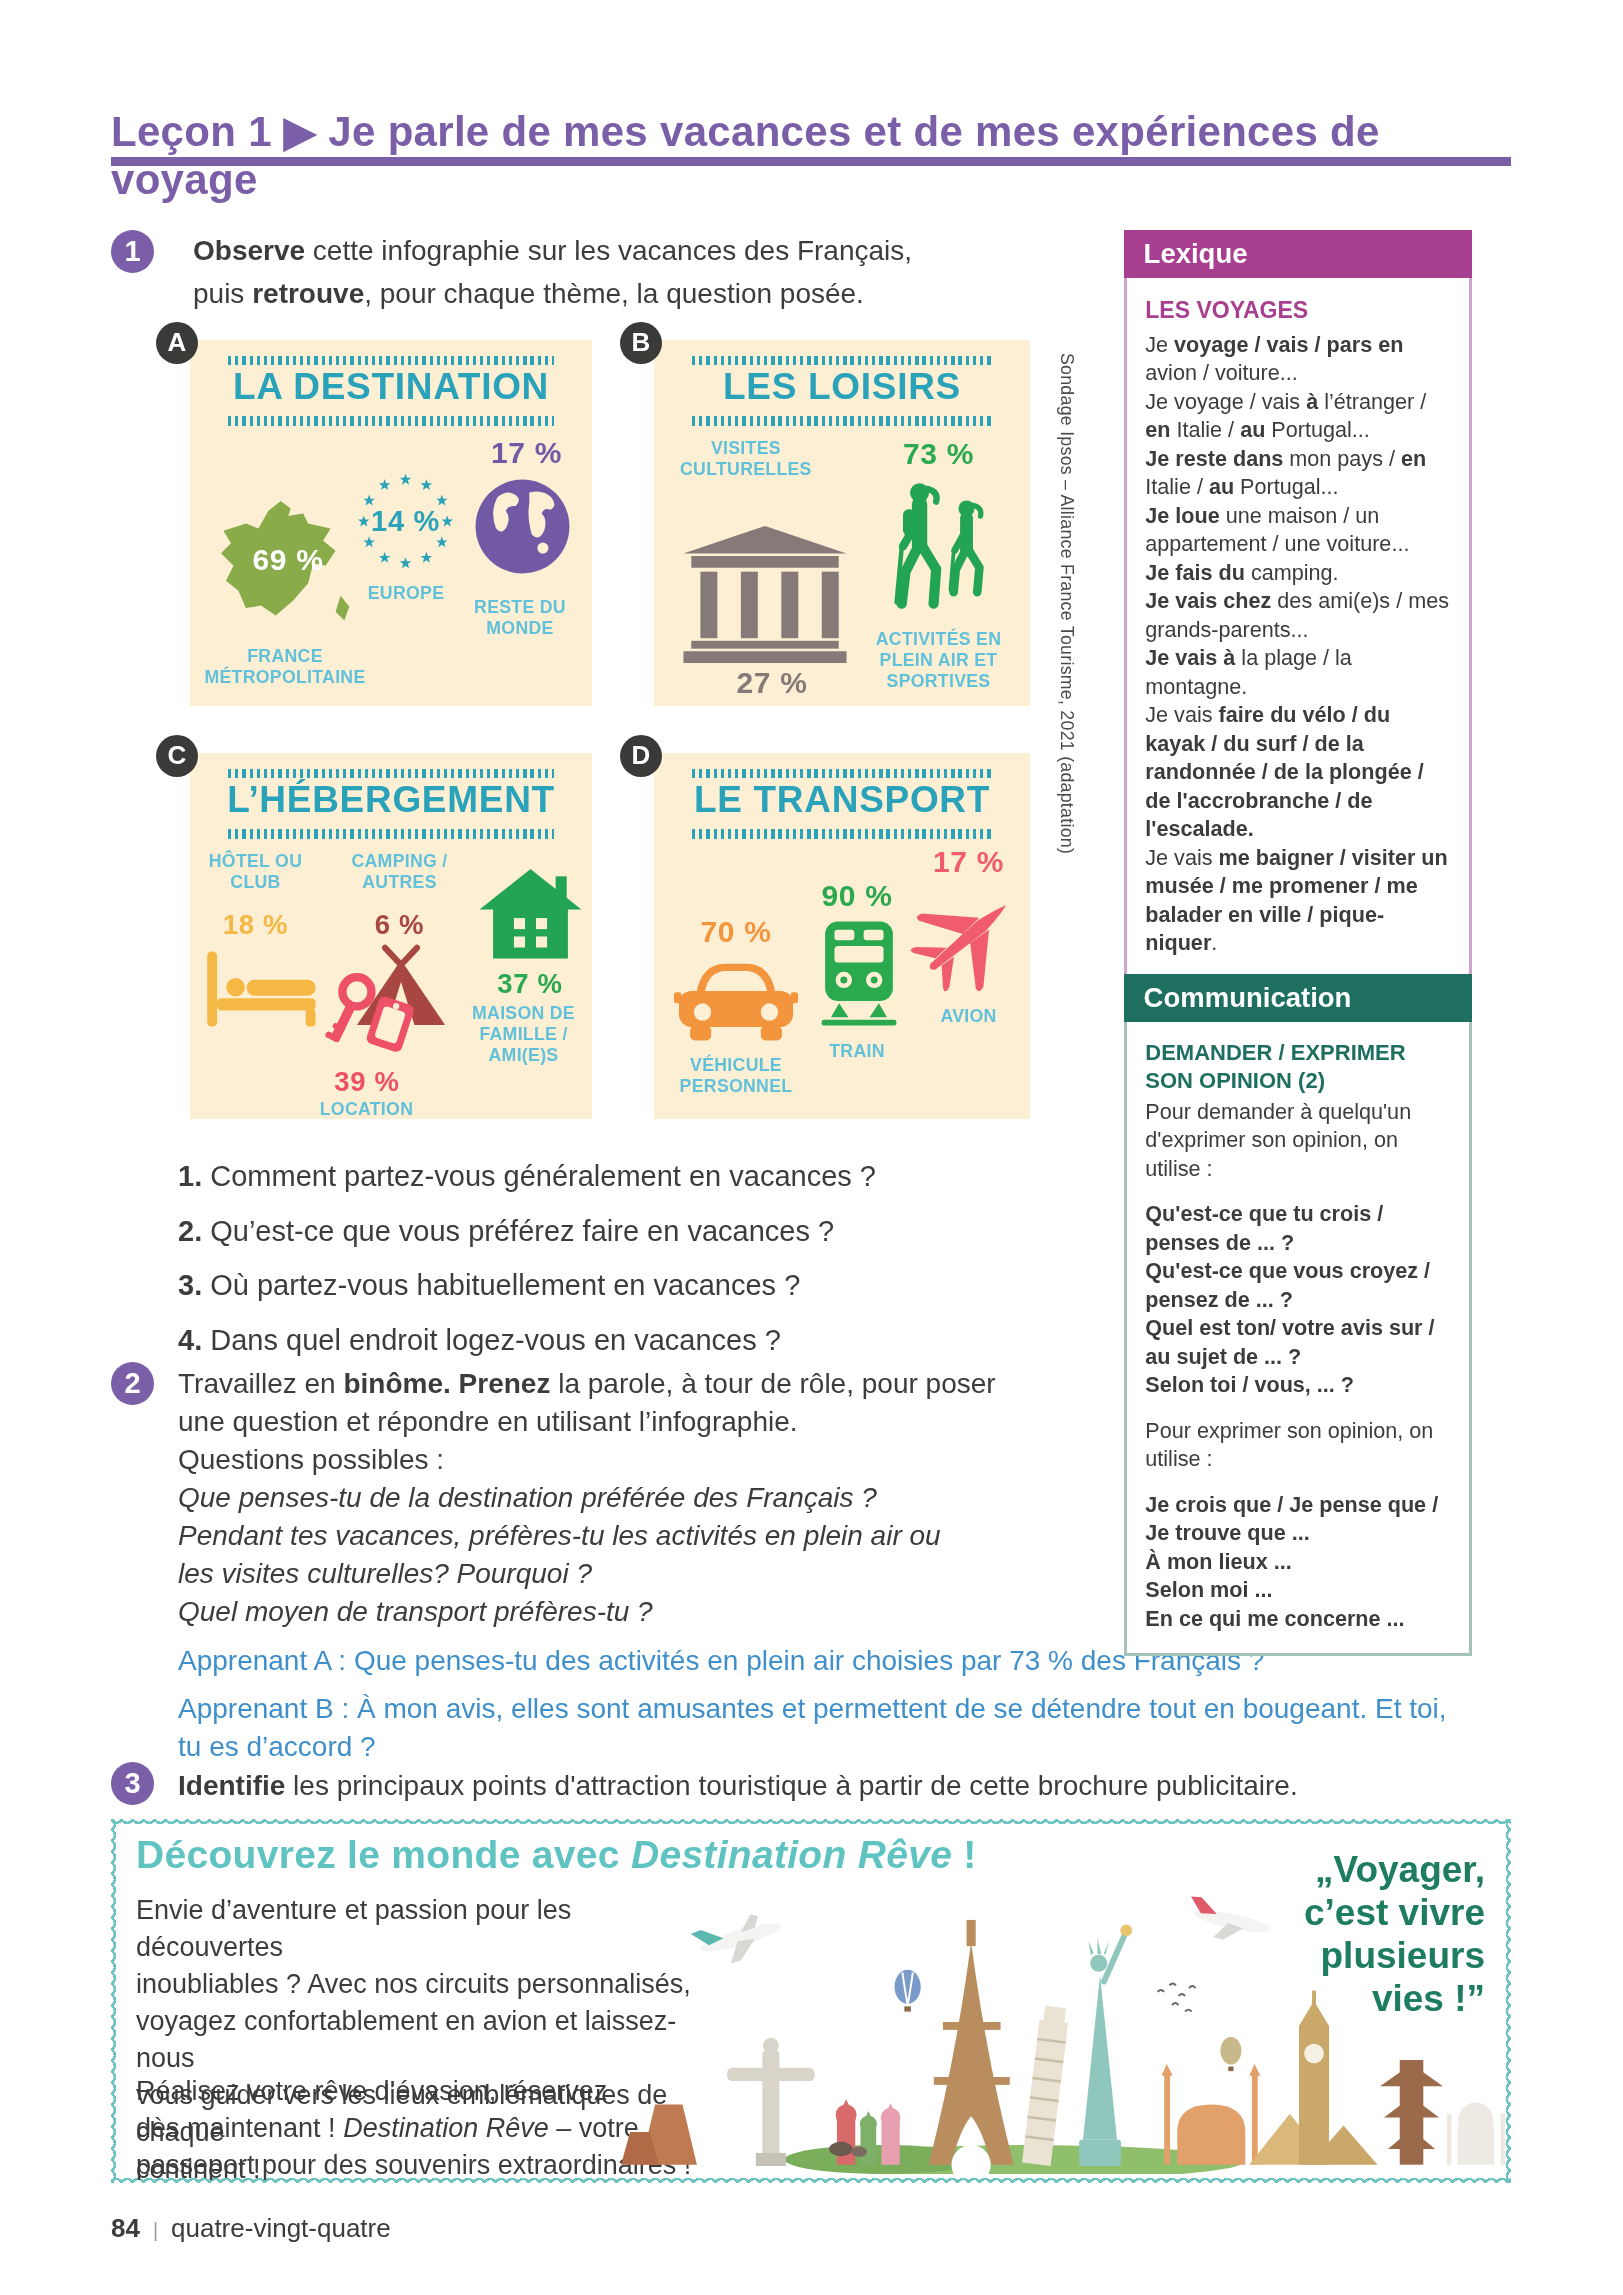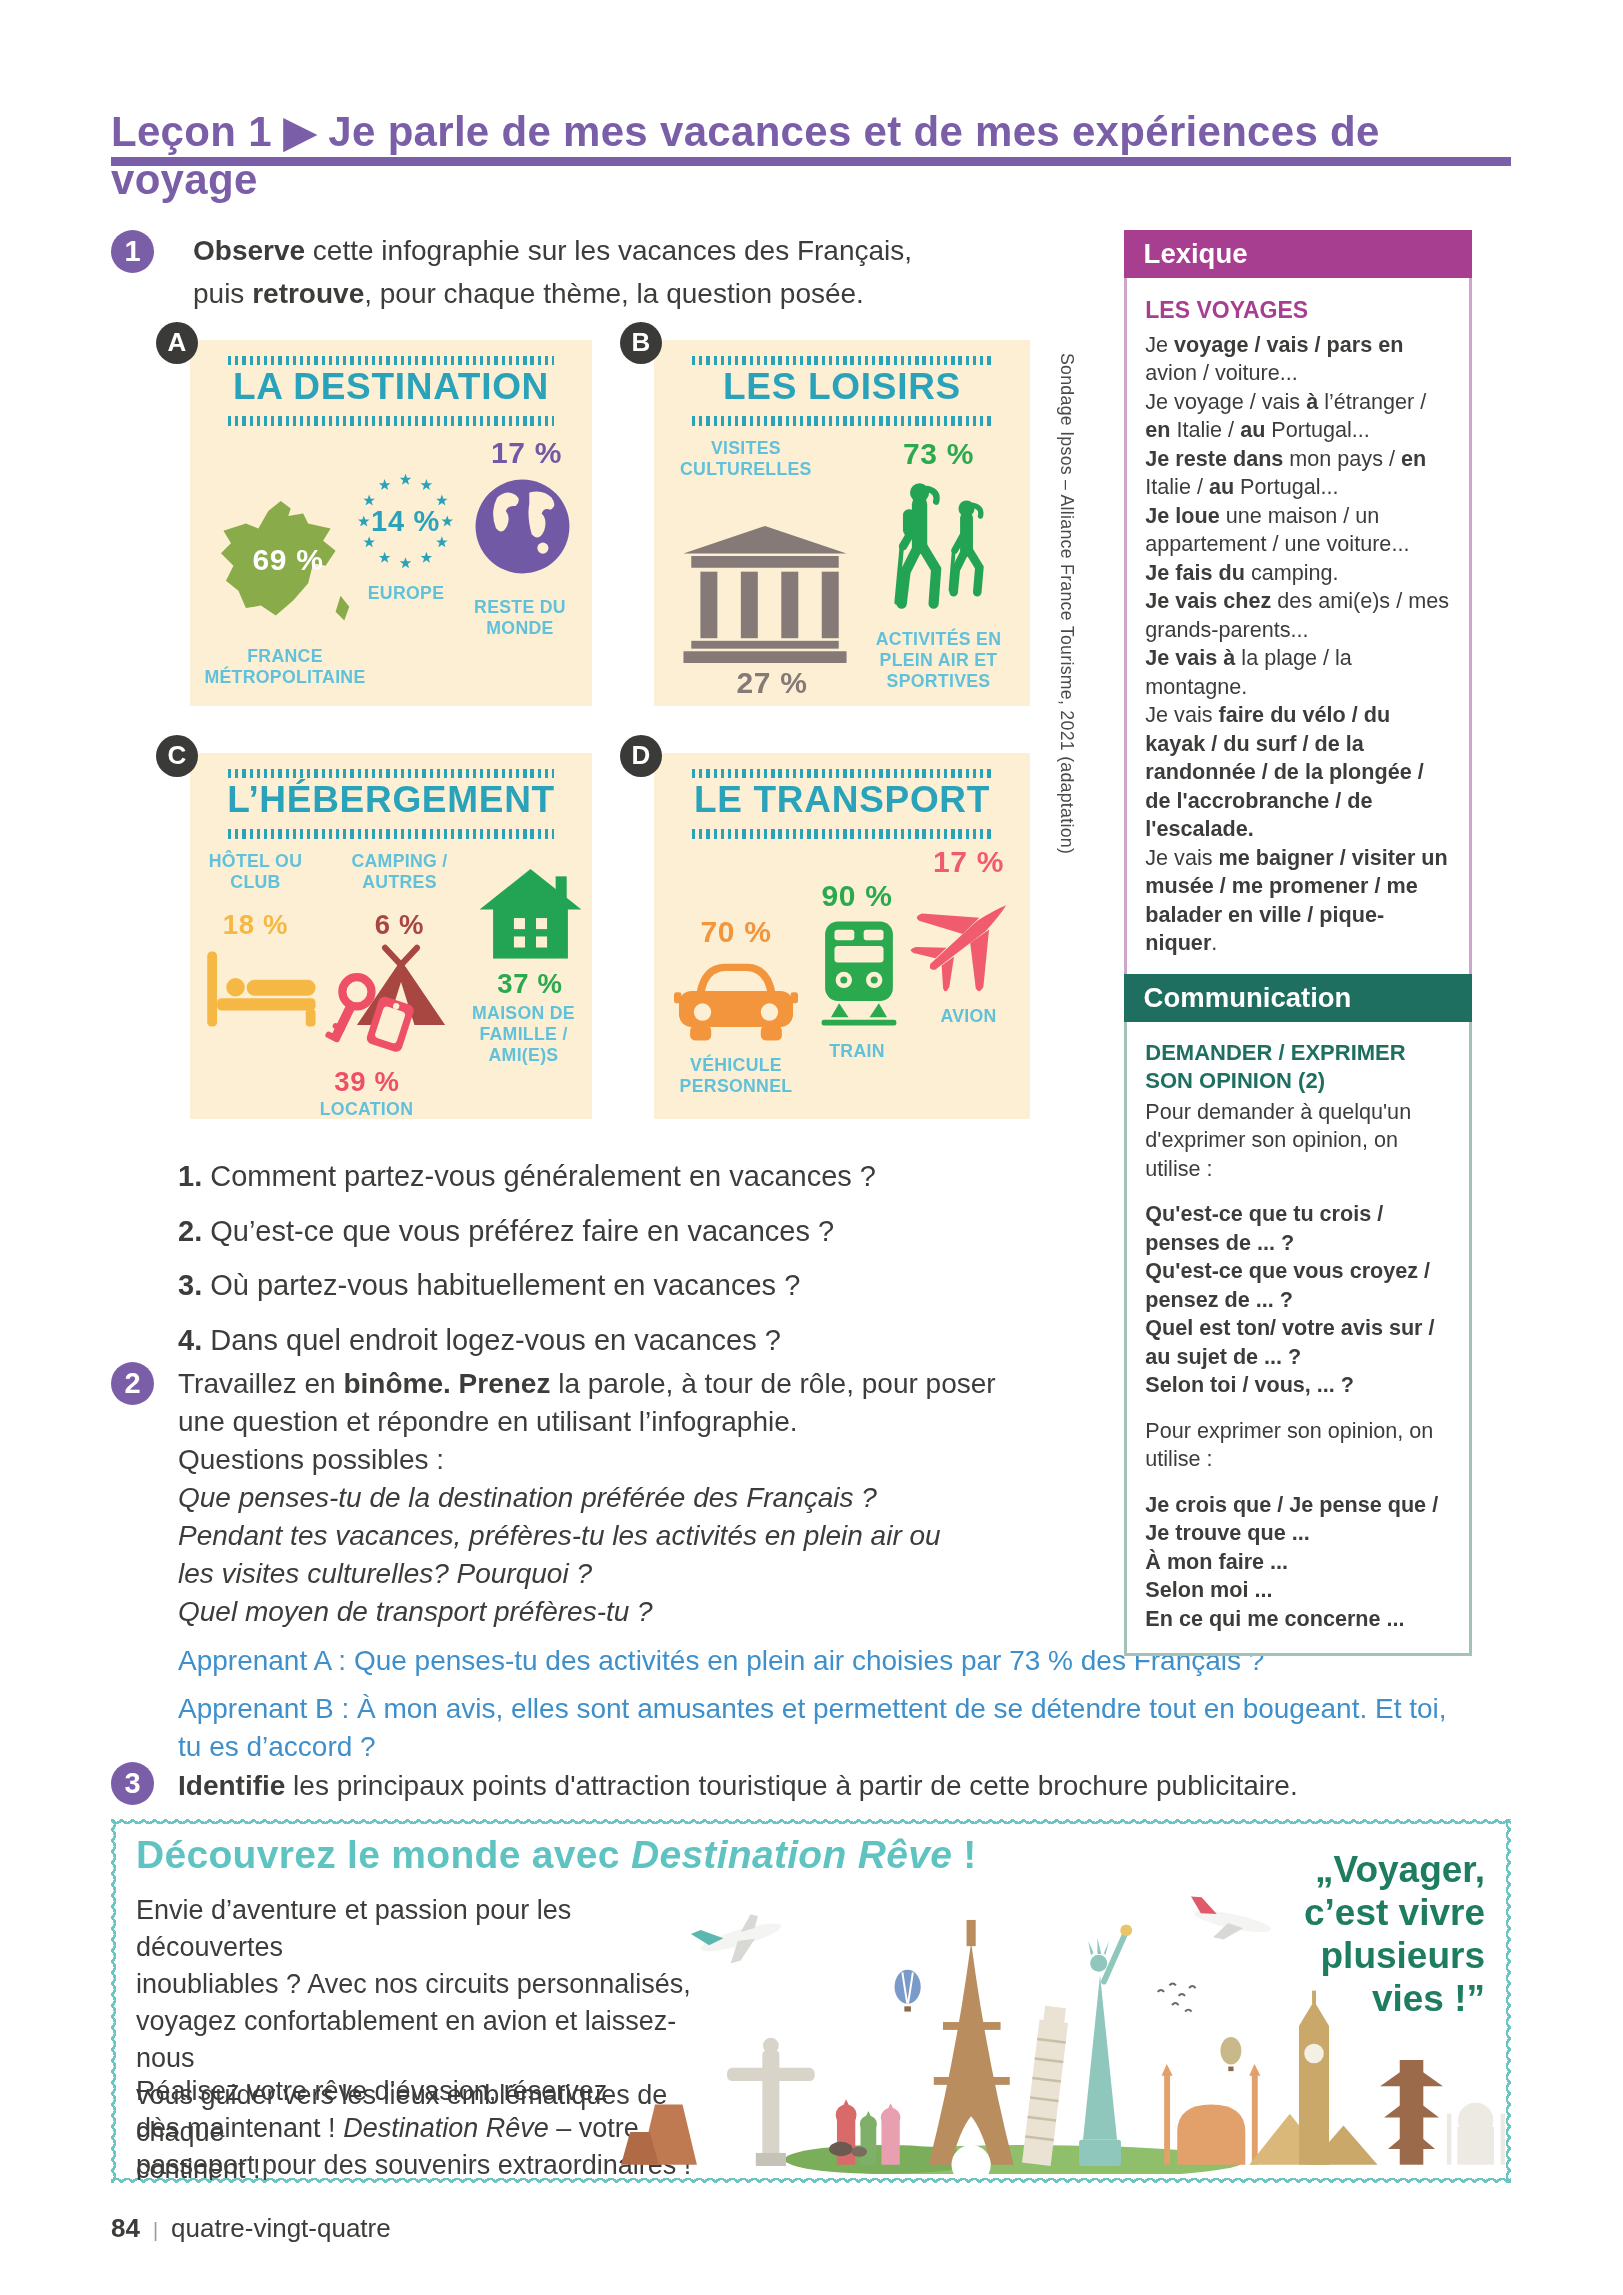--- a/index.html
+++ b/index.html
@@ -369,21 +369,21 @@
     <div class="side-body">
       <div class="comm-heading">DEMANDER / EXPRIMER SON OPINION (2)</div>
       <div>
           <div class="segline"><span>Pour demander à quelqu'un d'exprimer son opinion, on utilise :</span></div>
           <div class="segline gap"><span class="sb">Qu'est-ce que tu crois / penses de ... ?</span></div>
           <div class="segline"><span class="sb">Qu'est-ce que vous croyez / pensez de ... ?</span></div>
           <div class="segline"><span class="sb">Quel est ton/ votre avis sur / au sujet de ... ?</span></div>
           <div class="segline"><span class="sb">Selon toi / vous, ... ?</span></div>
           <div class="segline gap"><span>Pour exprimer son opinion, on utilise :</span></div>
           <div class="segline gap"><span class="sb">Je crois que / Je pense que / Je trouve que ...</span></div>
-          <div class="segline"><span class="sb">À mon faire ...</span></div>
+          <div class="segline"><span class="sb">À mon lieux ...</span></div>
           <div class="segline"><span class="sb">Selon moi ...</span></div>
           <div class="segline"><span class="sb">En ce qui me concerne ...</span></div>
         </div>
     </div>
   </div>
 
   <div class="abs brochure">
     <div class="wave top"></div>
     <div class="wave bottom"></div>
     <div class="wave left"></div>

